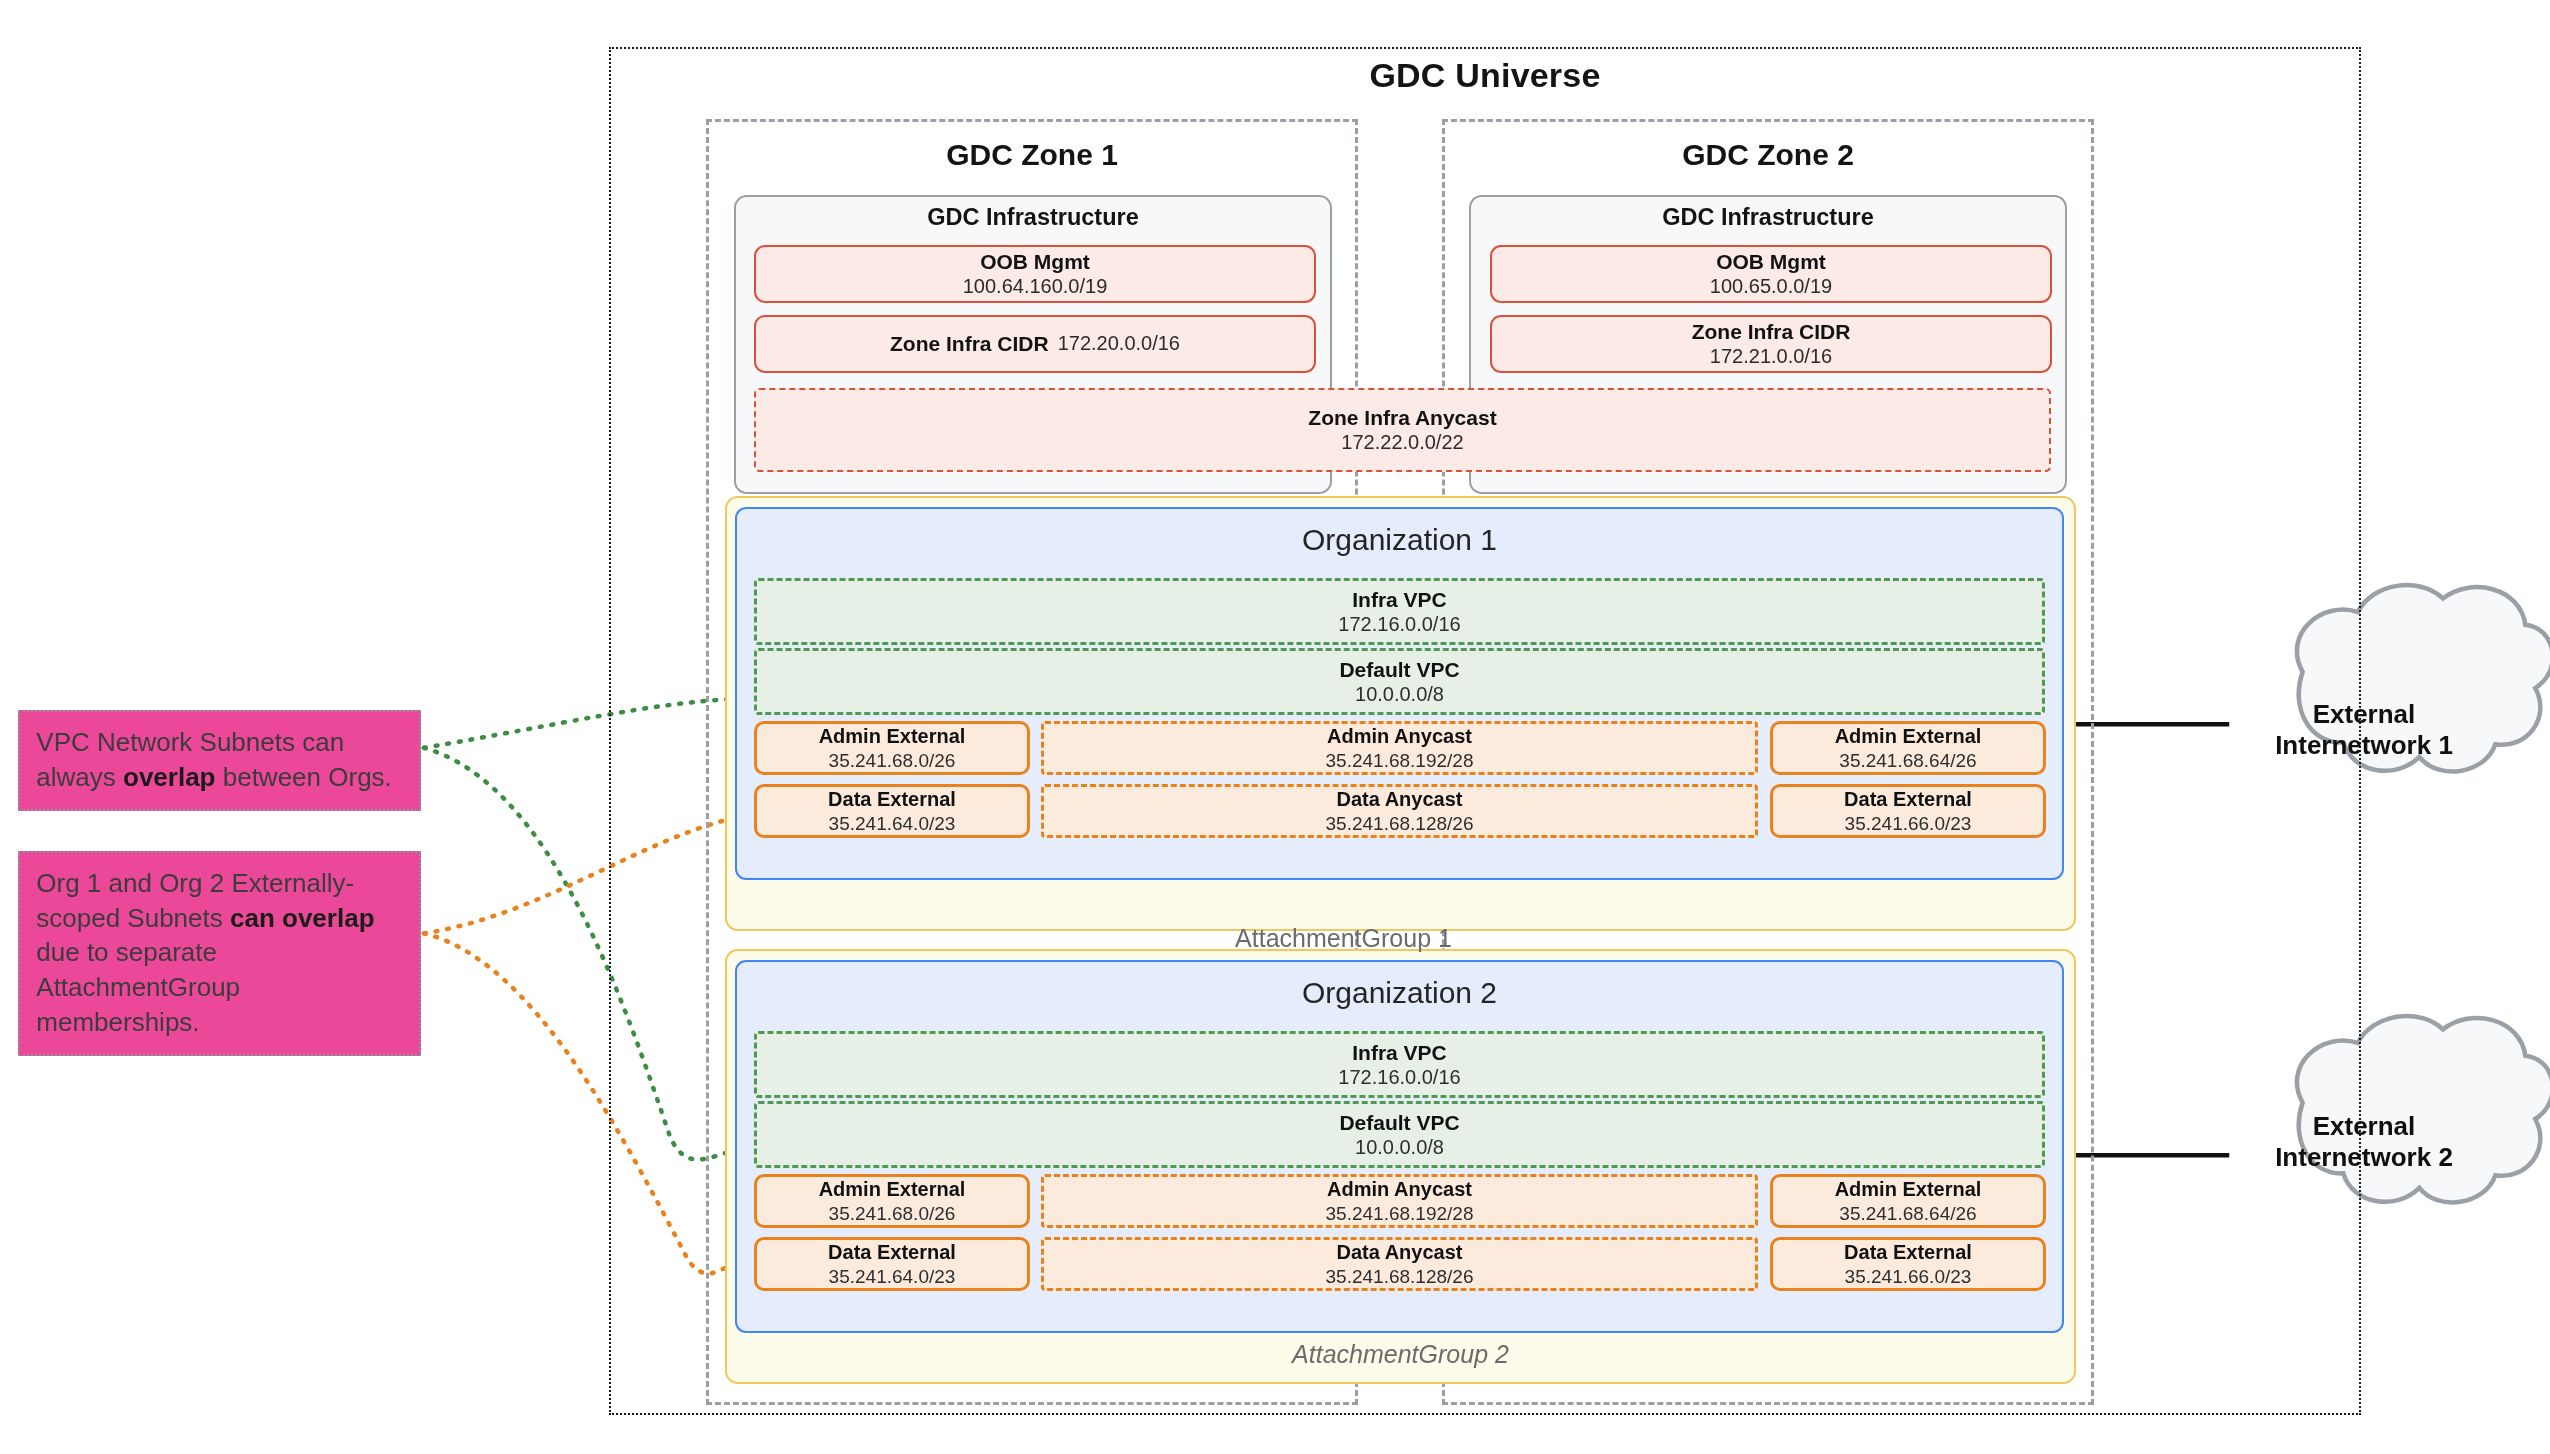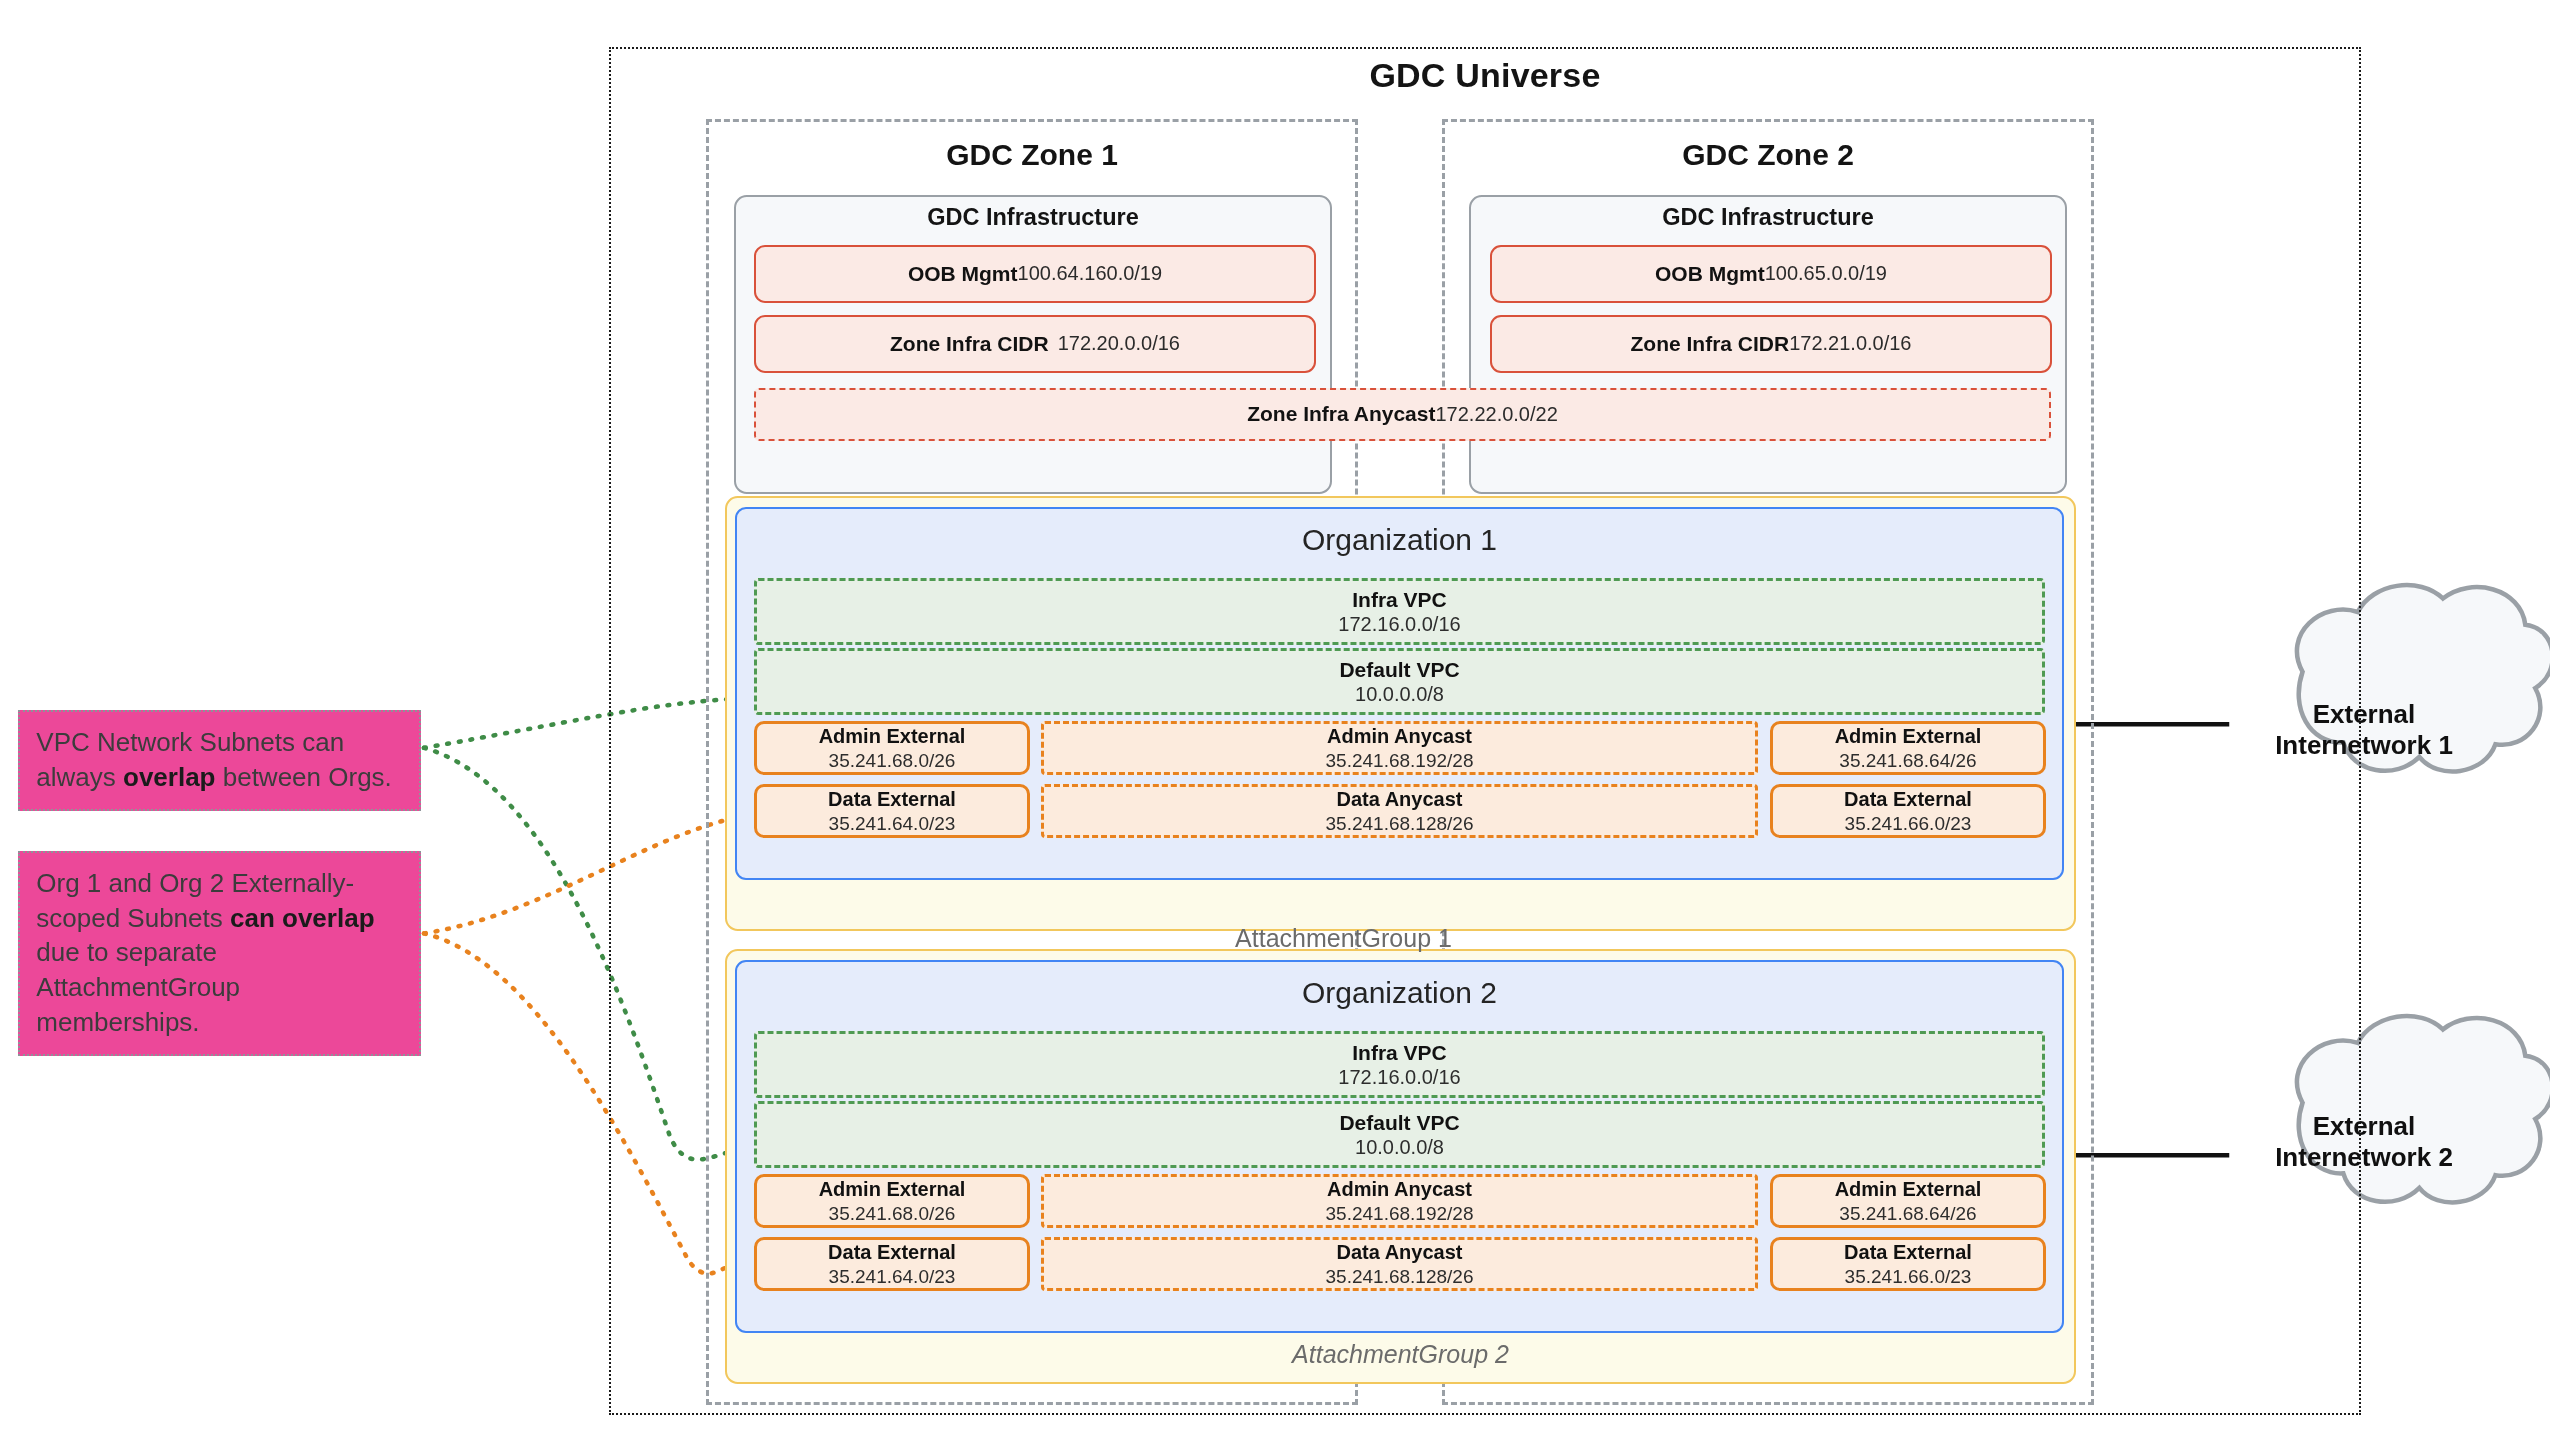--- a/index.html
+++ b/index.html
@@ -56,38 +56,38 @@
     font-size: 23.5px; font-weight: 700; color: #141414; text-align: center;
   }
   #infra1-title { left: 734px; top: 204px; width: 598px; }
   #infra2-title { left: 1469px; top: 204px; width: 598px; }
 
   
   .cidr-box {
     background: #fbeae5;
     border: 2.7px solid #d9513a;
     border-radius: 11px;
-    display: flex; flex-direction: row;
+    display: flex; flex-direction: column;
     align-items: center; justify-content: center;
     text-align: center;
   }
   .cidr-box .nm { font-size: 21px; font-weight: 700; color: #121212; line-height: 1.16; }
   .cidr-box .ip { font-size: 20px; font-weight: 400; color: #2b2b2b; line-height: 1.16; }
   .cidr-box.inline-row { flex-direction: row; gap: 9px; }
 
   #oob1   { left: 754px;  top: 245px; width: 562px; height: 58px; }
   #zic1   { left: 754px;  top: 315px; width: 562px; height: 58px; }
   #oob2   { left: 1490px; top: 245px; width: 562px; height: 58px; }
   #zic2   { left: 1490px; top: 315px; width: 562px; height: 58px; }
 
   .cidr-box.anycast {
     border: 2.7px dashed #d9513a;
     border-radius: 5.4px;
   }
-  #zone-anycast { left: 754px; top: 388px; width: 1297px; height: 53px; }
+  #zone-anycast { left: 754px; top: 388px; width: 1297px; height: 84px; }
 
   
   .ag-box {
     background: #fdfbe9;
     border: 2.7px solid #f2c75c;
     border-radius: 12.7px;
   }
   #ag1 { left: 725px; top: 496px; width: 1351px; height: 435px; }
   #ag2 { left: 725px; top: 949px; width: 1351px; height: 435px; }
   .ag-label {

